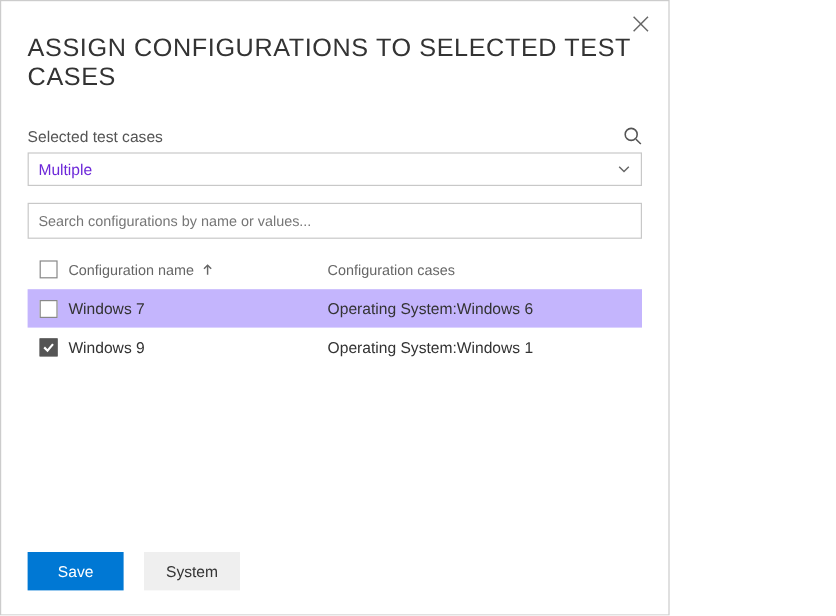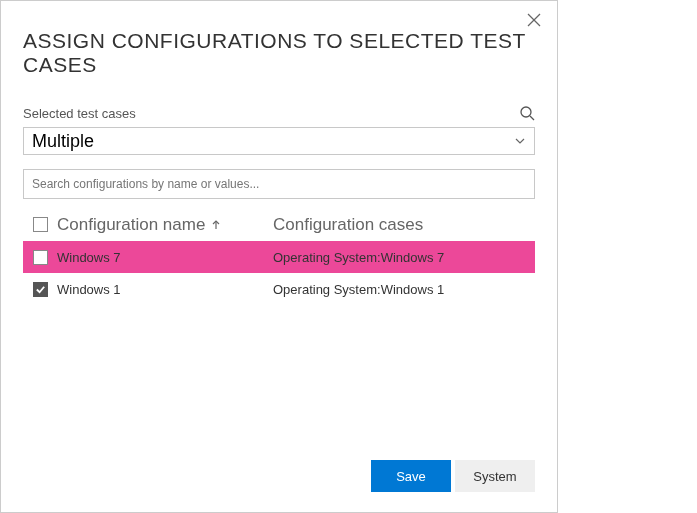--- a/index.html
+++ b/index.html
@@ -55,21 +55,21 @@
       border: 1px solid #c8c8c8;
       height: 28px;
       display: flex;
       align-items: center;
       justify-content: space-between;
       padding: 0 8px;
       margin-bottom: 14px;
       cursor: pointer;
       background: #fff;
     }
-    .dropdown-value { font-size: 18px; color: #000000; }
+    .dropdown-value { font-size: 13px; color: #6d28d9; }
     .chevron { width: 12px; height: 12px; color: #666; }
     .search-box {
       border: 1px solid #c8c8c8;
       height: 30px;
       display: flex;
       align-items: center;
       padding: 0 8px;
       margin-bottom: 10px;
     }
     .search-box input {
@@ -82,49 +82,49 @@
     }
     .search-box input::placeholder { color: #767676; }
     .table { width: 100%; }
     .thead, .trow {
       display: grid;
       grid-template-columns: 34px 216px 1fr;
       align-items: center;
       min-height: 32px;
     }
     .thead {
-      font-size: 17px;
+      font-size: 12px;
       color: #666;
       border-bottom: 1px solid transparent;
     }
     .th { display: flex; align-items: center; gap: 6px; padding: 4px 0; }
     .sort-icon { width: 10px; height: 10px; color: #666; }
     .trow { font-size: 13px; color: #333; }
-    .trow.alt { background: #ec4899; }
+    .trow.alt { background: #c4b5fd; }
     .checkbox-cell { display: flex; justify-content: center; }
     .chk {
       width: 15px; height: 15px;
       border: 1px solid #888;
       background: #fff;
       display: inline-flex;
       align-items: center;
       justify-content: center;
       cursor: pointer;
     }
     .chk.checked {
       background: #555;
       border-color: #555;
     }
     .chk.checked svg { width: 11px; height: 11px; color: #fff; }
     .chk:not(.checked) svg { display: none; }
     .footer {
       margin-top: auto;
       display: flex;
-      justify-content: flex-end;
-      gap: 4px;
+      justify-content: flex-start;
+      gap: 17px;
       padding-top: 12px;
     }
     .btn {
       min-width: 80px;
       height: 32px;
       border: none;
       font-size: 13px;
       cursor: pointer;
       font-family: inherit;
     }
@@ -185,32 +185,32 @@
       </div>
     </div>
 
     <div class="trow alt">
       <div class="checkbox-cell">
         <span class="chk">
           
         </span>
       </div>
       <div>Windows 7</div>
-      <div>Operating System:Windows 7</div>
+      <div>Operating System:Windows 6</div>
     </div>
 
     <div class="trow">
       <div class="checkbox-cell">
         <span class="chk checked">
           <svg viewBox="0 0 12 12" stroke="currentColor" stroke-width="2" fill="none">
               <polyline points="2,6 5,9 10,3"></polyline>
             </svg>
         </span>
       </div>
-      <div>Windows 1</div>
+      <div>Windows 9</div>
       <div>Operating System:Windows 1</div>
     </div>
   </div>
 
   <div class="footer">
     <button class="btn btn-primary">Save</button>
     <button class="btn btn-secondary">System</button>
   </div>
 
 </div>

